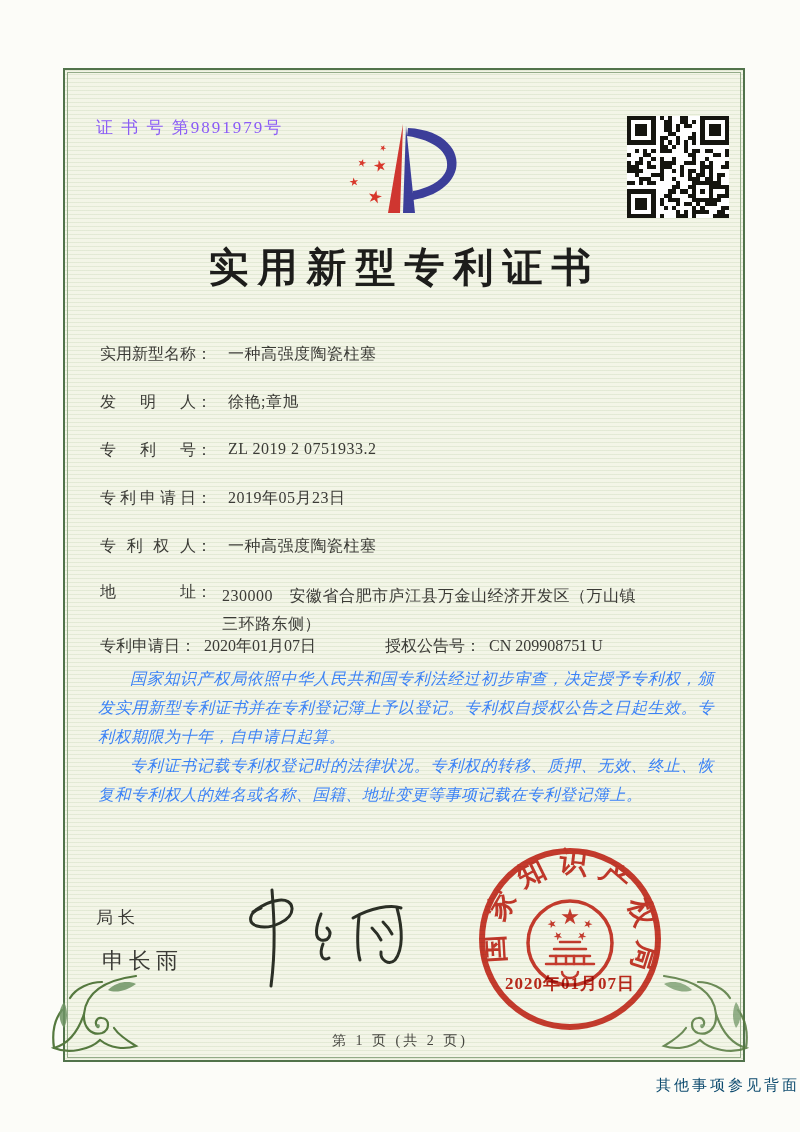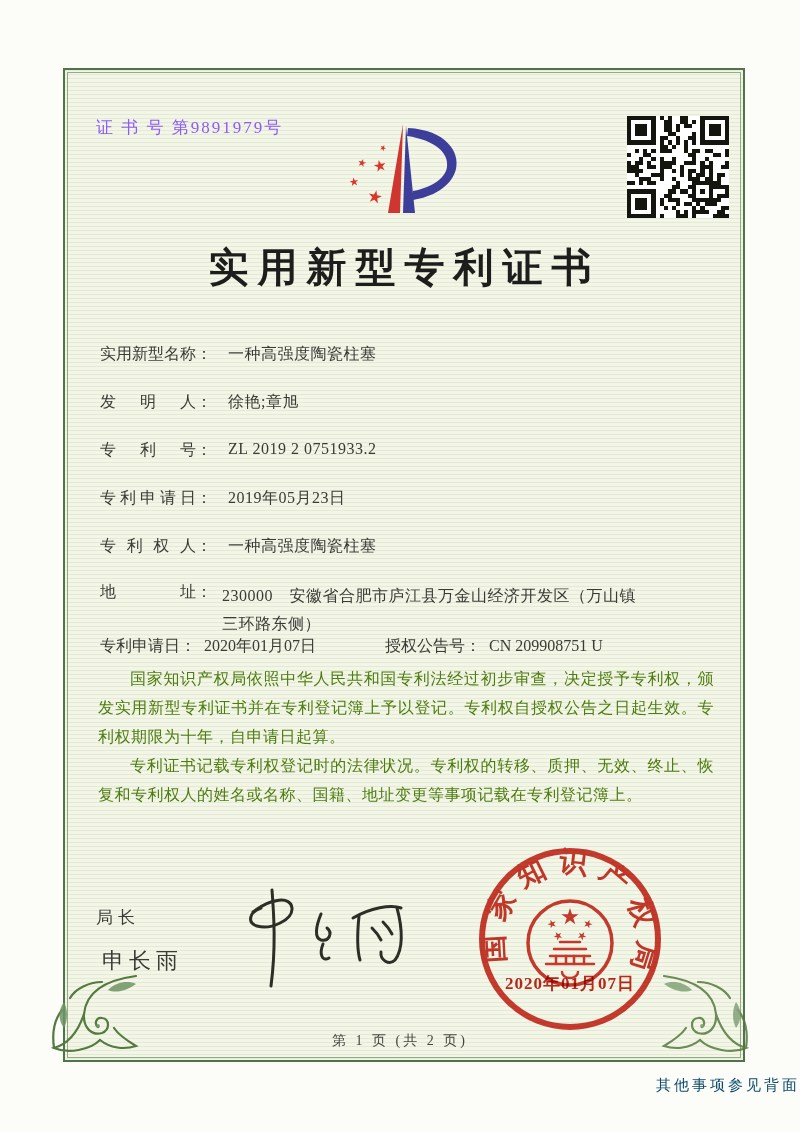--- a/index.html
+++ b/index.html
@@ -40,21 +40,21 @@
     vertical-align:top;
   }
   .colon{vertical-align:top;}
   .fvalue{display:inline-block;margin-left:16px;vertical-align:top;letter-spacing:.5px;}
   .addr-lines{display:inline-block;margin-left:10px;vertical-align:top;line-height:28px;letter-spacing:.5px;}
   .addr-lines span{display:block;}
   .grant2{position:absolute;left:285px;top:0;white-space:nowrap;}
   .paras{position:absolute;left:98px;width:616px;top:664px;}
   .paras p{
     margin:0;font-size:16px;line-height:29px;text-align:justify;
-    text-indent:2em;color:#4d7c0f;letter-spacing:.5px;
+    text-indent:2em;color:#3b82f6;letter-spacing:.5px;font-style:italic;
   }
   .signer-title{position:absolute;left:96px;top:906px;font-size:17px;letter-spacing:5px;}
   .signer-name{position:absolute;left:102px;top:946px;font-size:22px;letter-spacing:5px;}
   .signature{position:absolute;left:225px;top:886px;width:195px;height:105px;}
   .seal{position:absolute;left:474px;top:843px;width:192px;height:192px;mix-blend-mode:multiply;opacity:.95;}
   .seal-date{
     position:absolute;left:474px;top:972px;width:192px;text-align:center;
     color:#c22a1d;font-size:17px;font-weight:600;letter-spacing:1px;mix-blend-mode:multiply;
   }
   .page-footer{

